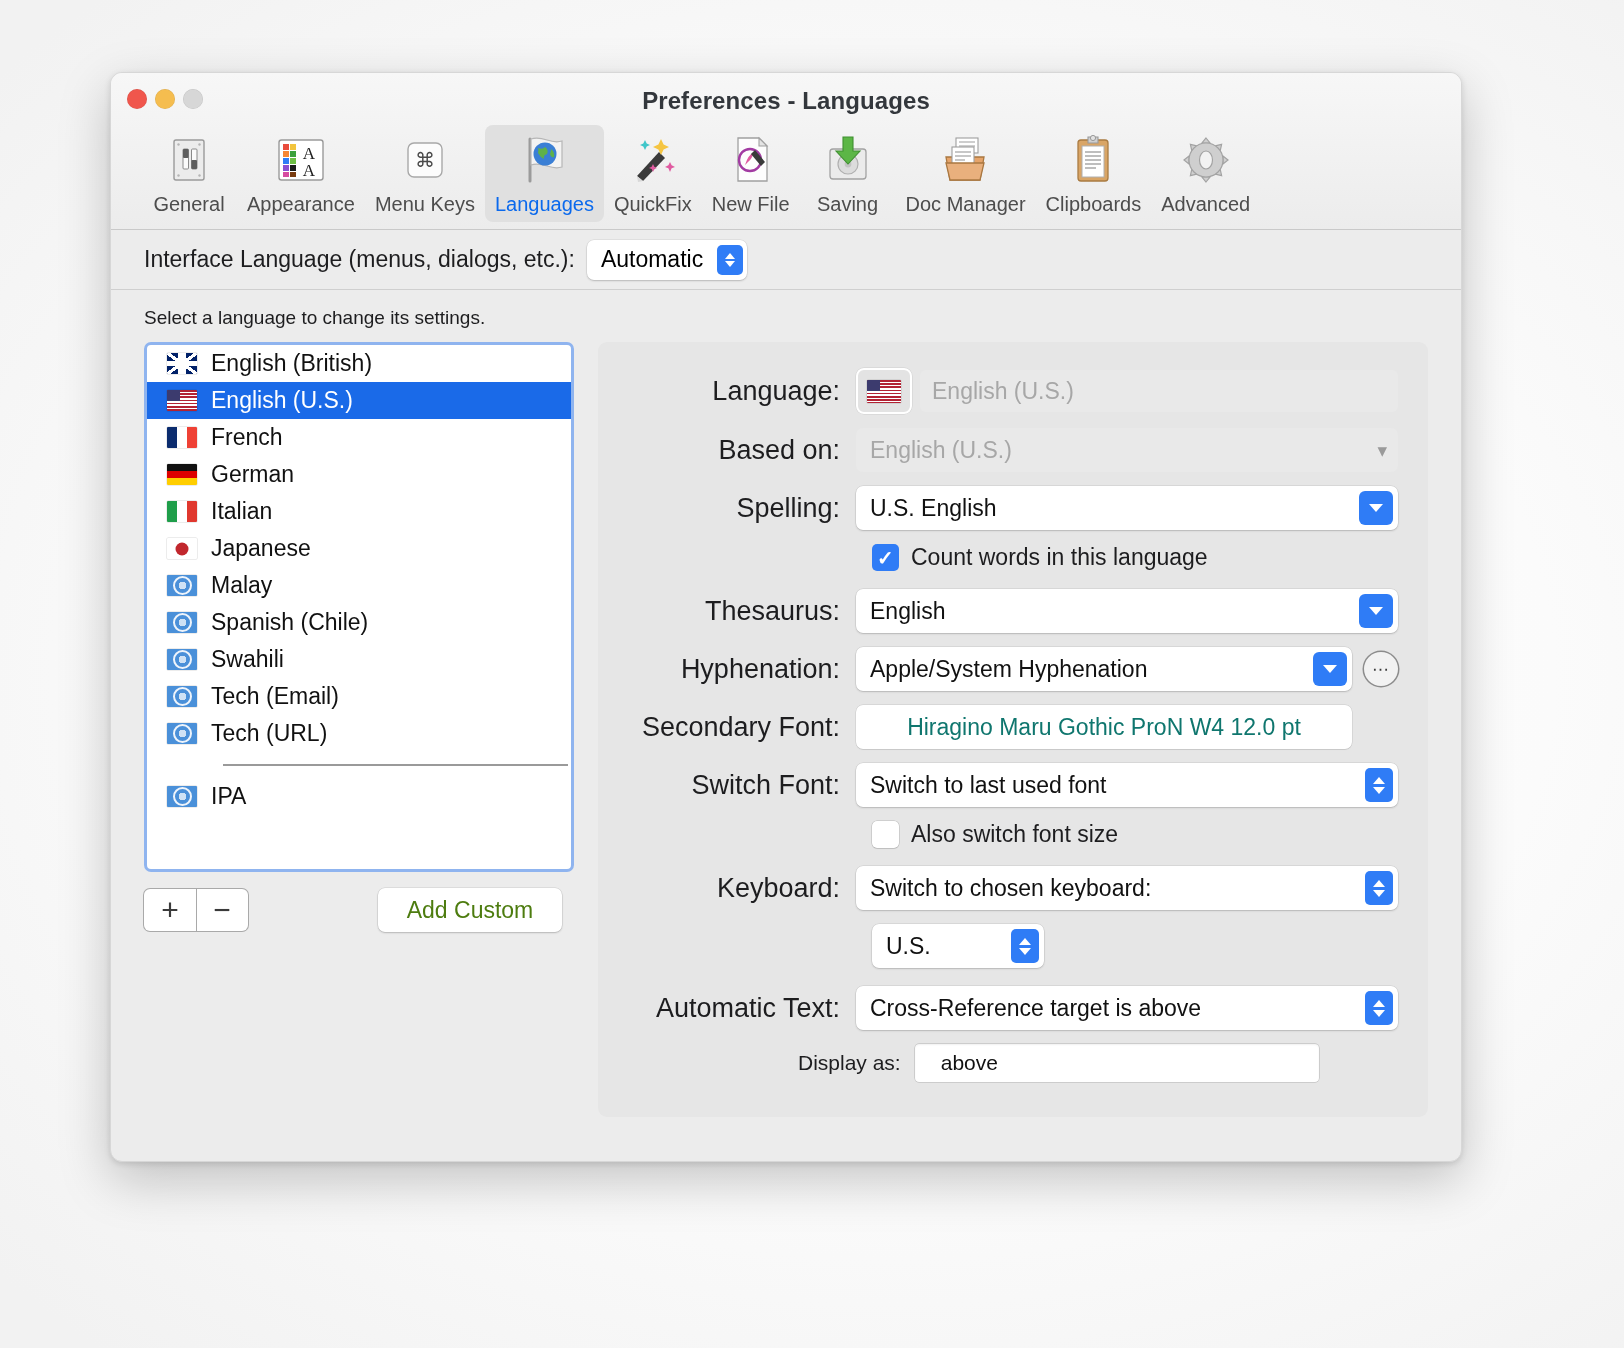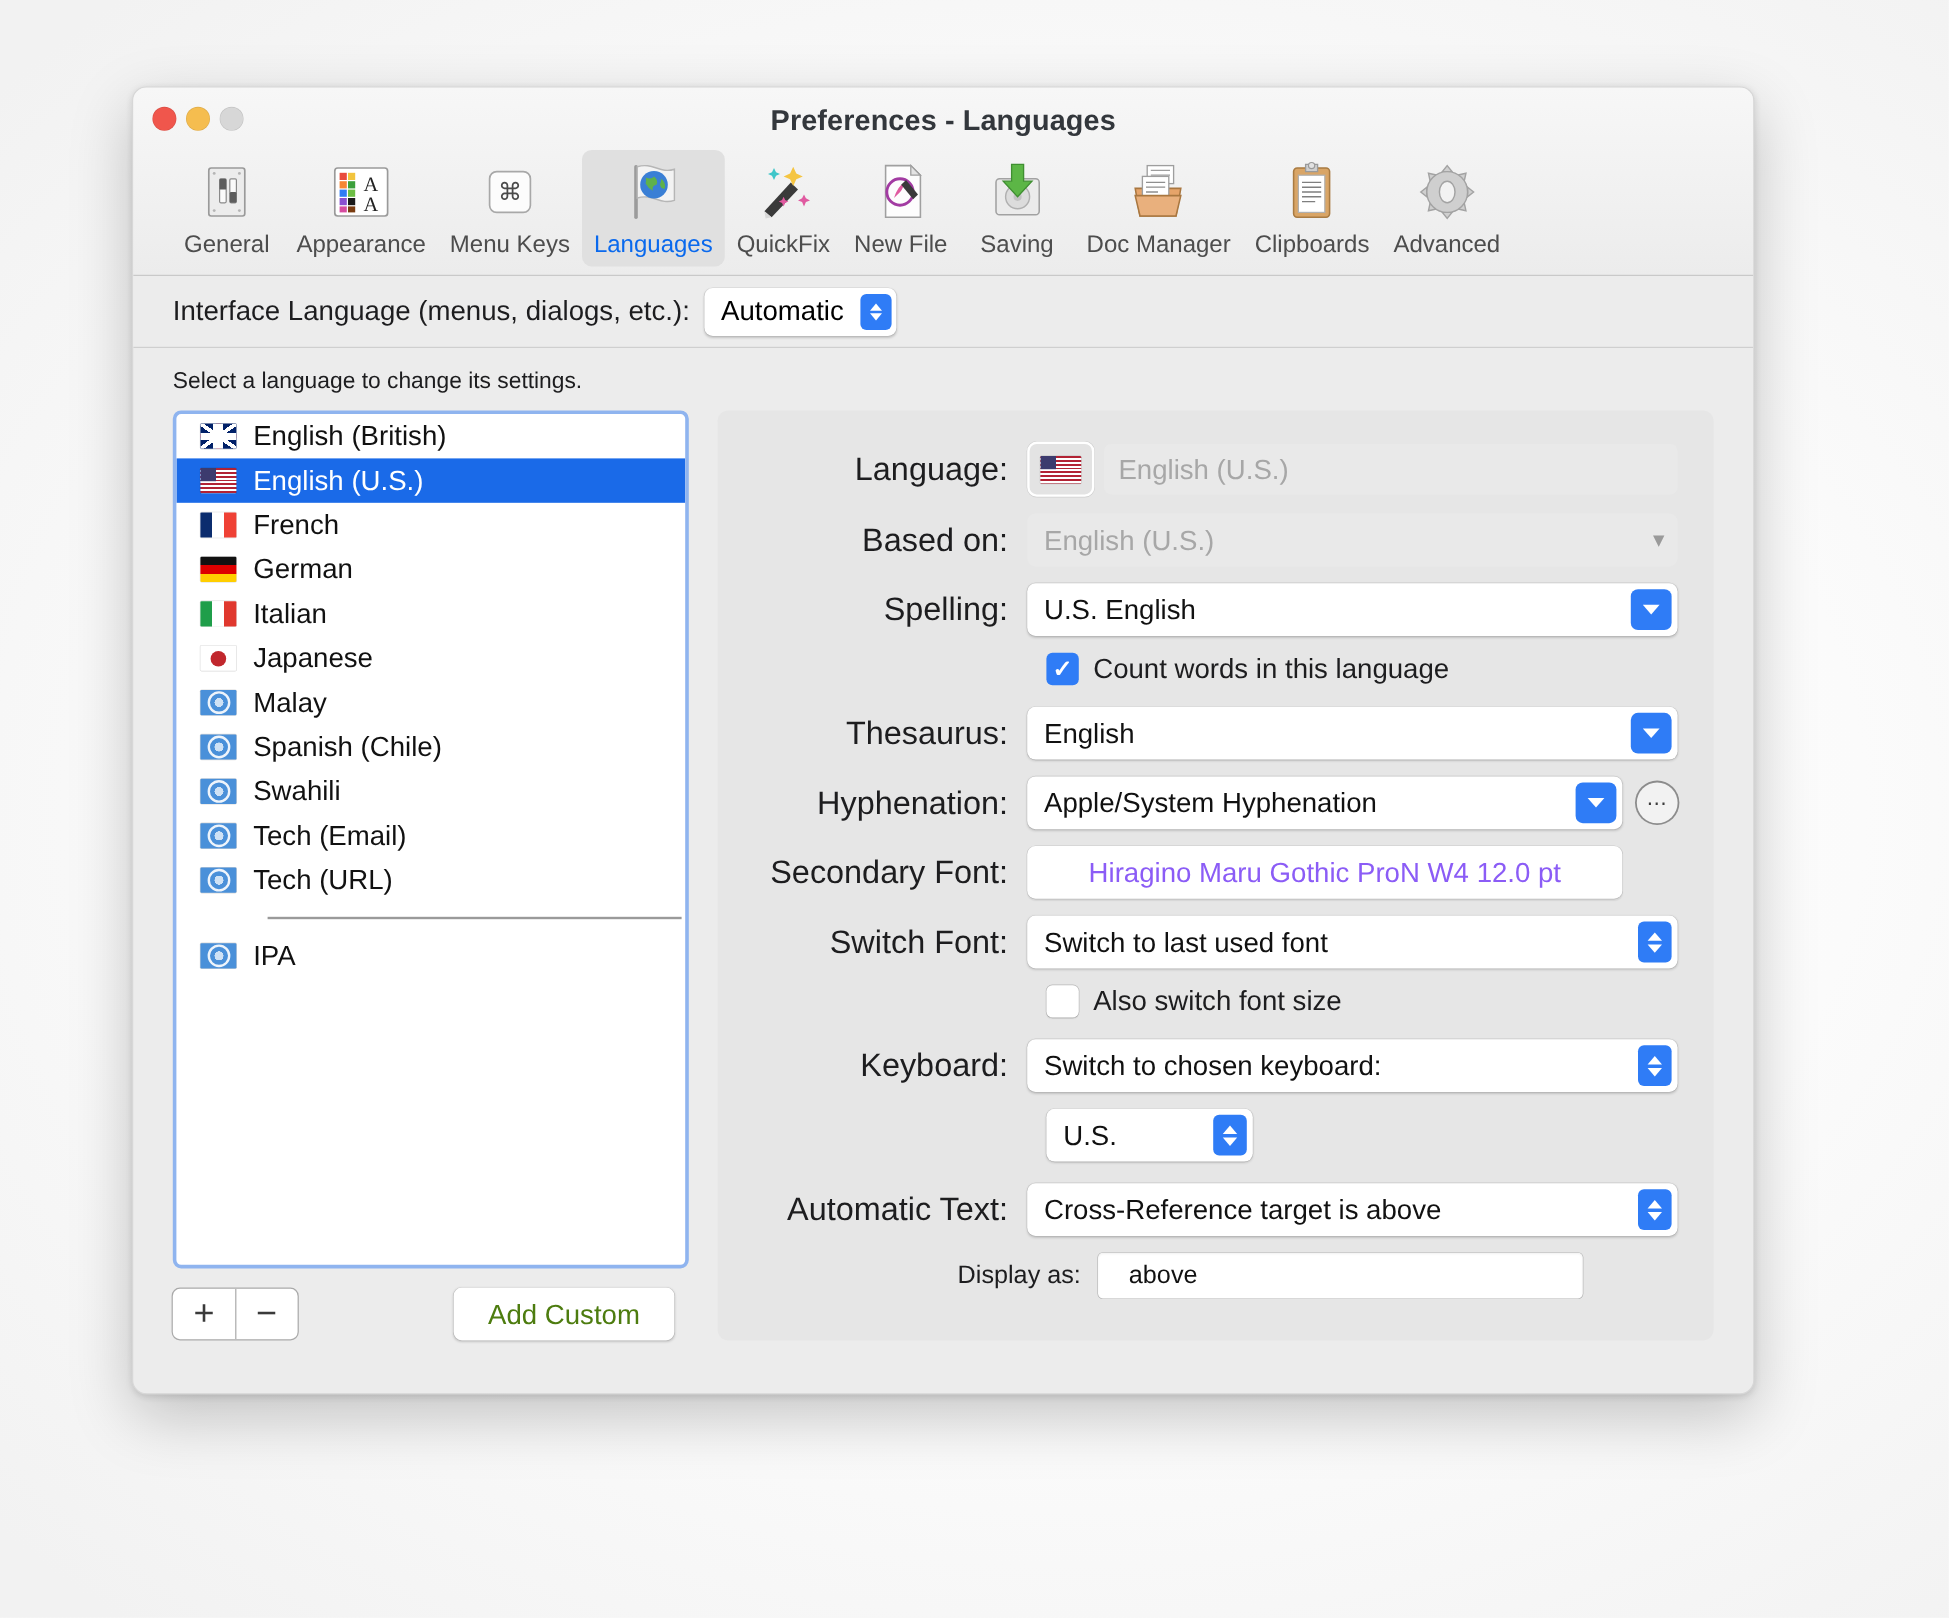--- a/index.html
+++ b/index.html
@@ -101,21 +101,21 @@
 
   
   .content { position: relative; padding: 0 33px; }
   .hint { font-size: 19px; color: #1d1d1f; margin-top: 17px; }
 
   .cols { display: flex; gap: 24px; margin-top: 13px; }
 
   
   .listwrap { width: 430px; }
   .listbox {
-    height: 715px; background: #fff;
+    height: 530px; background: #fff;
     border-radius: 7px;
     border: 3px solid #8fb4ef;
     overflow: hidden;
     position: relative;
   }
   .lrow {
     display: flex; align-items: center;
     height: 37px; padding-left: 20px; gap: 14px;
     font-size: 23px; color: #111;
   }
@@ -185,21 +185,21 @@
   .frow { display: flex; align-items: center; margin-bottom: 14px; }
   .flabel {
     width: 258px; text-align: right; padding-right: 16px;
     font-size: 27px; color: #1d1d1f; flex: none;
   }
   .fctl { flex: 1; display: flex; align-items: center; }
 
   .tfield {
     flex: 1; height: 42px; border-radius: 6px;
     background: #fff; display: flex; align-items: center;
-    padding: 0 12px; font-size: 23px; color: #8b5cf6;
+    padding: 0 12px; font-size: 23px; color: #0f766e;
     box-shadow: 0 0 0 .5px rgba(0,0,0,.13), 0 1px 1px rgba(0,0,0,.07);
   }
   .tfield.disabled { background: #e9e9e9; color: #a7a7a7; box-shadow: none; }
   .tfield.centered { justify-content: center; }
 
   .flagbtn {
     width: 56px; height: 46px; border-radius: 8px; background: #e3e3e3;
     border: 2px solid #fff; box-shadow: 0 0 0 .5px rgba(0,0,0,.10);
     display: flex; align-items: center; justify-content: center;
     margin-right: 8px; flex: none;

